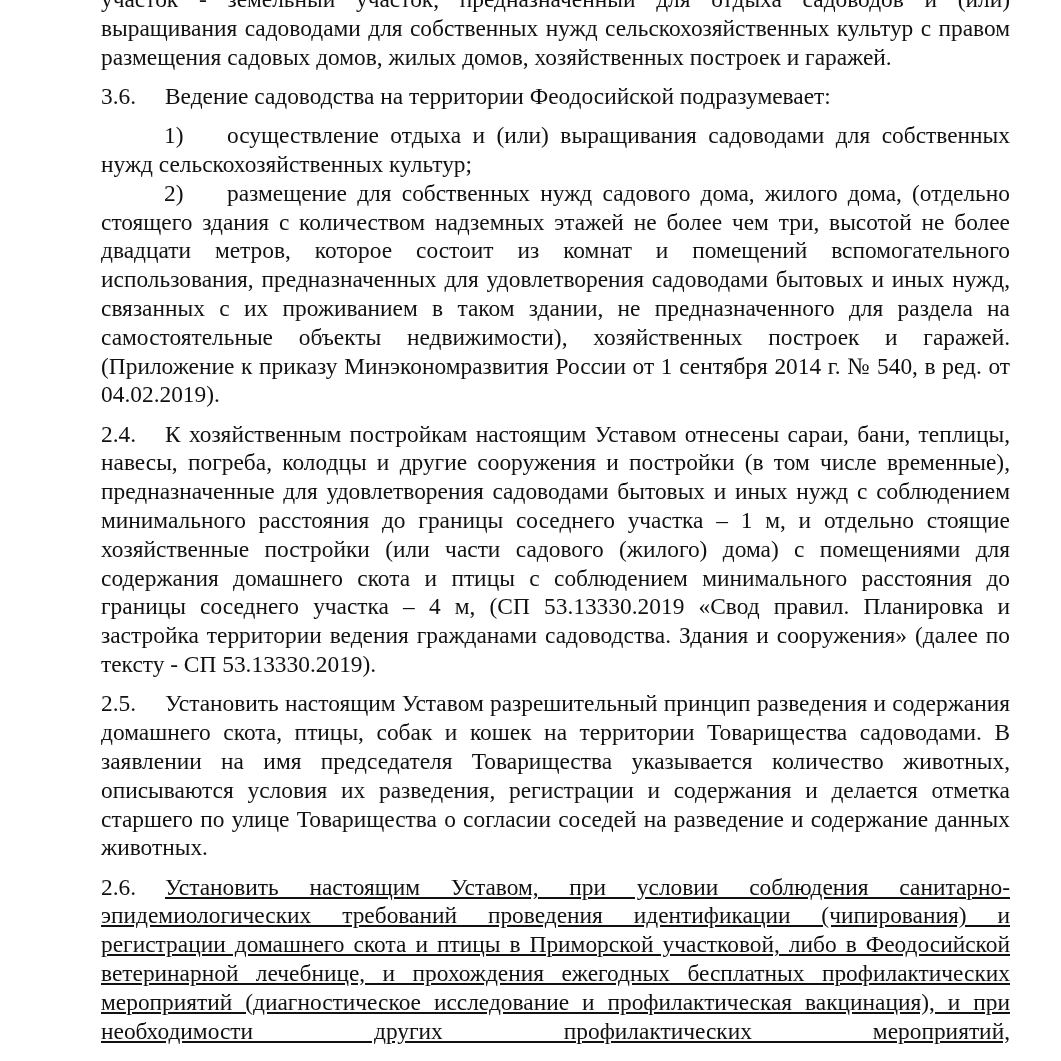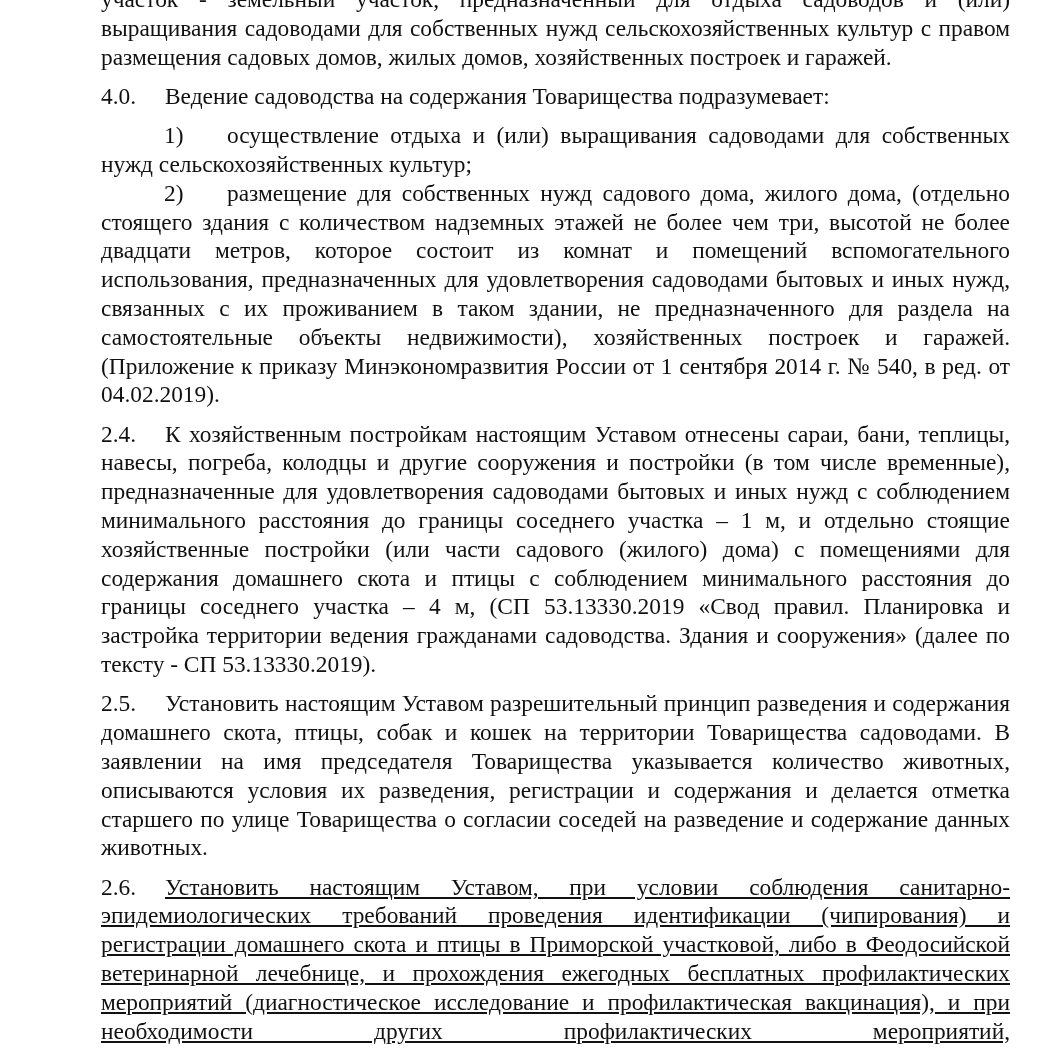--- a/index.html
+++ b/index.html
@@ -44,21 +44,21 @@
       text-align-last: justify;
       text-decoration: underline;
     }
   </style>
 </head>
 <body>
 
 <div class="page">
   <p class="para">участок - земельный участок, предназначенный для отдыха садоводов и (или) выращивания садоводами для собственных нужд сельскохозяйственных культур с правом размещения садовых домов, жилых домов, хозяйственных построек и гаражей.</p>
 
-  <p class="para gap"><span class="num">4.0.</span><span>Ведение садоводства на содержания Товарищества подразумевает:</span></p>
+  <p class="para gap"><span class="num">3.6.</span><span>Ведение садоводства на территории Феодосийской подразумевает:</span></p>
 
   <p class="para gap item"><span class="num">1)</span><span>осуществление отдыха и (или) выращивания садоводами для собственных нужд сельскохозяйственных культур;</span></p>
 
   <p class="para item"><span class="num">2)</span><span>размещение для собственных нужд садового дома, жилого дома, (отдельно стоящего здания с количеством надземных этажей не более чем три, высотой не более двадцати метров, которое состоит из комнат и помещений вспомогательного использования, предназначенных для удовлетворения садоводами бытовых и иных нужд, связанных с их проживанием в таком здании, не предназначенного для раздела на самостоятельные объекты недвижимости), хозяйственных построек и гаражей. (Приложение к приказу Минэкономразвития России от 1 сентября 2014 г. № 540, в ред. от 04.02.2019).</span></p>
 
   <p class="para gap"><span class="num">2.4.</span><span>К хозяйственным постройкам настоящим Уставом отнесены сараи, бани, теплицы, навесы, погреба, колодцы и другие сооружения и постройки (в том числе временные), предназначенные для удовлетворения садоводами бытовых и иных нужд с соблюдением минимального расстояния до границы соседнего участка – 1 м, и отдельно стоящие хозяйственные постройки (или части садового (жилого) дома) с помещениями для содержания домашнего скота и птицы с соблюдением минимального расстояния до границы соседнего участка – 4 м, (СП 53.13330.2019 «Свод правил. Планировка и застройка территории ведения гражданами садоводства. Здания и сооружения» (далее по тексту - СП 53.13330.2019).</span></p>
 
   <p class="para gap"><span class="num">2.5.</span><span>Установить настоящим Уставом разрешительный принцип разведения и содержания домашнего скота, птицы, собак и кошек на территории Товарищества садоводами. В заявлении на имя председателя Товарищества указывается количество животных, описываются условия их разведения, регистрации и содержания и делается отметка старшего по улице Товарищества о согласии соседей на разведение и содержание данных животных.</span></p>
 
   <p class="para gap last-cut"><span class="num">2.6.</span><span>Установить настоящим Уставом, при условии соблюдения санитарно-эпидемиологических требований проведения идентификации (чипирования) и регистрации домашнего скота и птицы в Приморской участковой, либо в Феодосийской ветеринарной лечебнице, и прохождения ежегодных бесплатных профилактических мероприятий (диагностическое исследование и профилактическая вакцинация), и при необходимости других профилактических мероприятий,</span></p>

